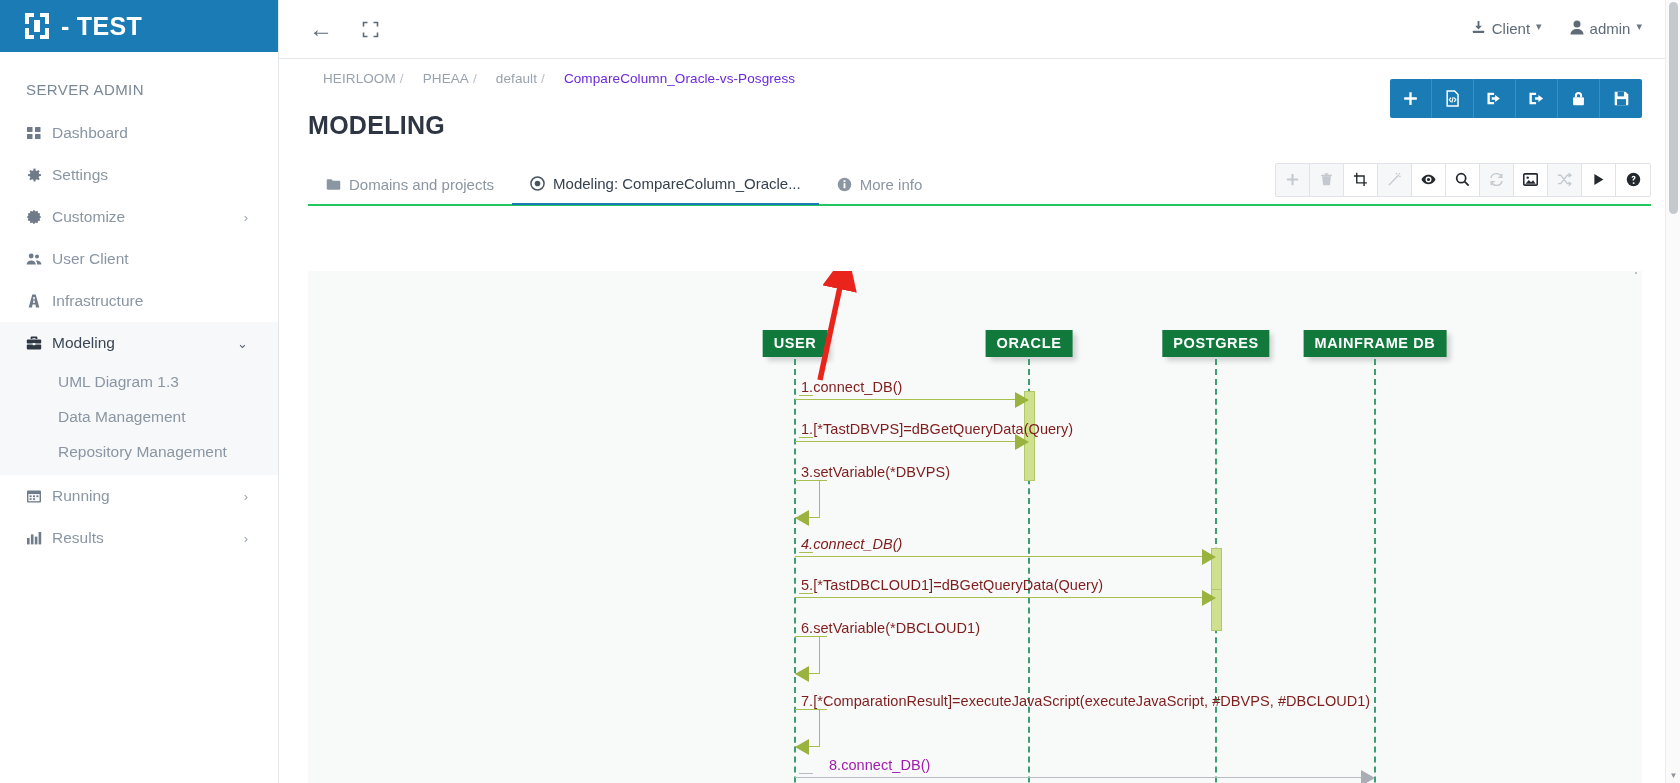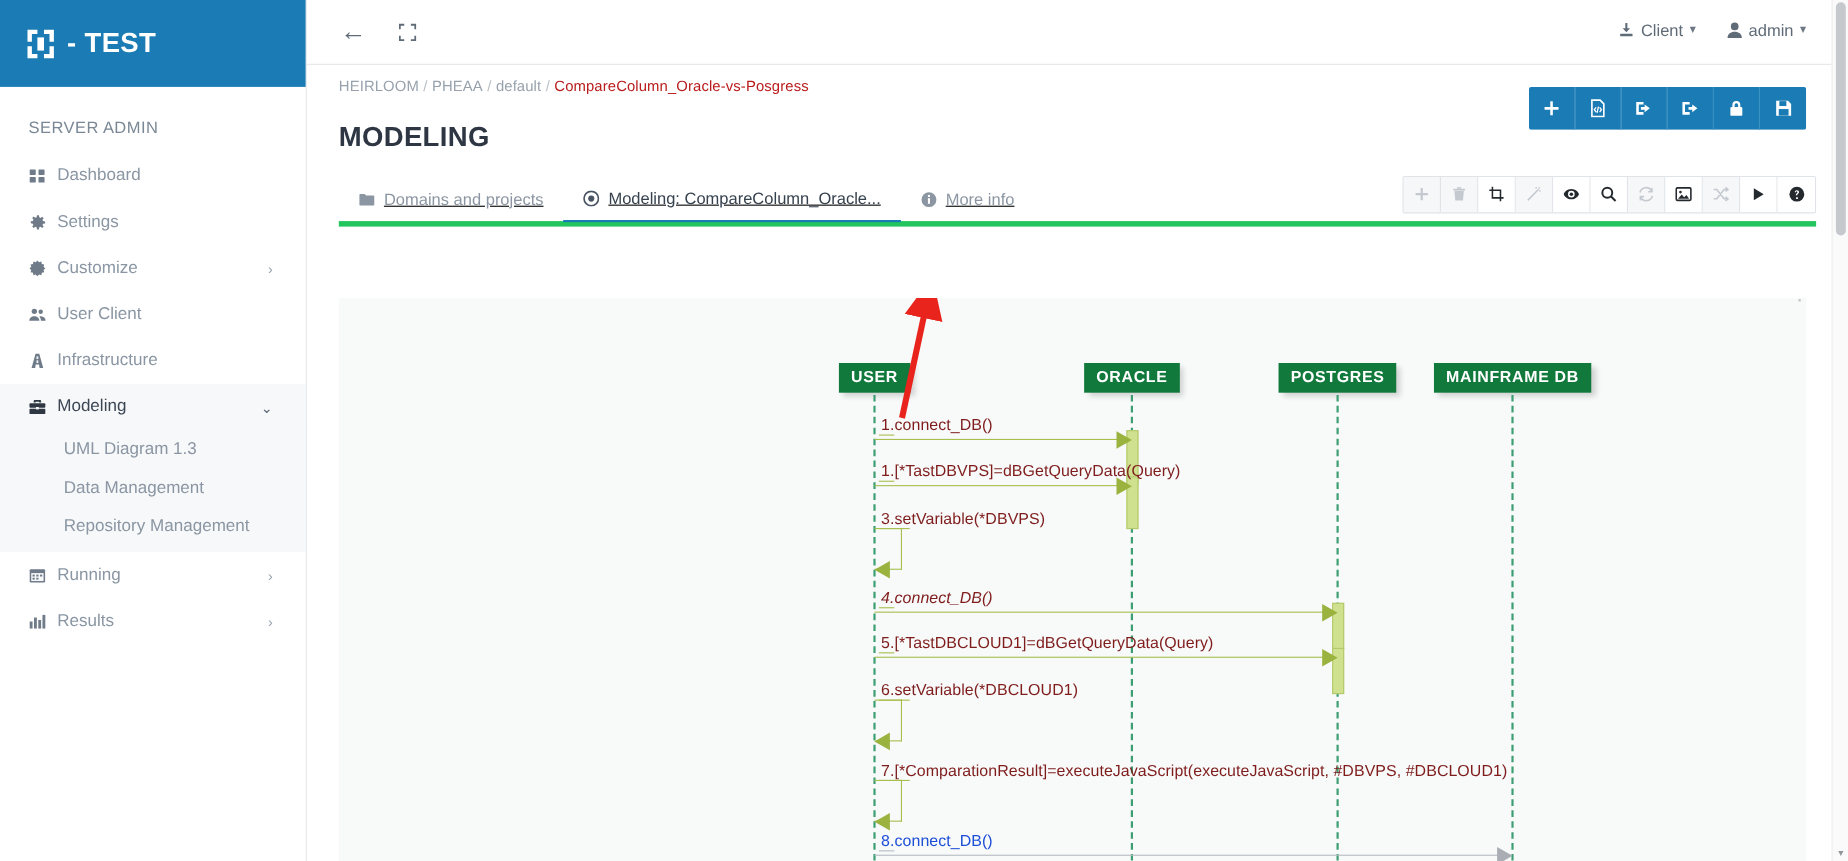--- a/index.html
+++ b/index.html
@@ -18,21 +18,21 @@
   
   #sidebar {
     width: 279px; height: 783px;
     background: #ffffff;
     border-right: 1px solid #e4e7ea;
     flex: 0 0 279px;
     position: relative;
     overflow: hidden;
   }
   #brand {
-    height: 79px;
+    height: 52px;
     background: #1b7cb5;
     display: flex; align-items: center;
     padding-left: 22px;
     gap: 9px;
   }
   #brand .logo-mark {
     width: 30px; height: 30px;
     position: relative;
   }
   #brand .logo-mark svg { display: block; }
@@ -134,22 +134,22 @@
     height: 725px;
     background: #ffffff;
   }
 
   #breadcrumb {
     padding: 12px 0 0 29px;
     font-size: 13.5px;
     color: #98a2ad;
     letter-spacing: 0.1px;
   }
-  #breadcrumb .crumb { color: #98a2ad; }
-  #breadcrumb .crumb.last { color: #b91c1c; }
+  #breadcrumb .crumb { color: #98a2ad; margin-left: 15px; }
+  #breadcrumb .crumb.last { color: #6d28d9; }
   #breadcrumb .sep { color: #b9c1c9; padding: 0 4px; }
 
   #page-title {
     padding: 8px 0 0 29px;
     font-size: 25px;
     color: #2d3642;
     letter-spacing: 0.3px;
   }
 
   
@@ -166,25 +166,24 @@
     color: #fff;
     display: flex; align-items: center; justify-content: center;
     border-right: 1px solid #3b90c2;
     cursor: pointer;
   }
   .act-btn:last-child { border-right: none; }
 
   
   #tabbar {
     margin: 26px 29px 0 29px;
-    border-bottom: 5px solid #22c55e;
+    border-bottom: 2px solid #22c55e;
     height: 40px;
     display: flex; align-items: flex-end;
     position: relative;
-    text-decoration: underline;
   }
   .tab {
     display: flex; align-items: center;
     gap: 8px;
     padding: 0 18px 11px 18px;
     font-size: 15px;
     color: #8b96a2;
     cursor: pointer;
     position: relative;
     white-space: nowrap;
@@ -261,21 +260,21 @@
   }
 
   
   .msg-label {
     position: absolute;
     font-size: 14.5px;
     color: #7f1d1d;
     white-space: nowrap;
     letter-spacing: 0.05px;
   }
-  .msg-label.gray { color: #1d4ed8; }
+  .msg-label.gray { color: #a21caf; margin-left: 28px; }
   .msg-line {
     position: absolute;
     height: 0;
     border-top: 1.6px solid #a6bf4d;
   }
   .msg-line.gray { border-top-color: #b6bcc2; }
   .msg-arrow {
     position: absolute;
     width: 0; height: 0;
     border-top: 8px solid transparent;

